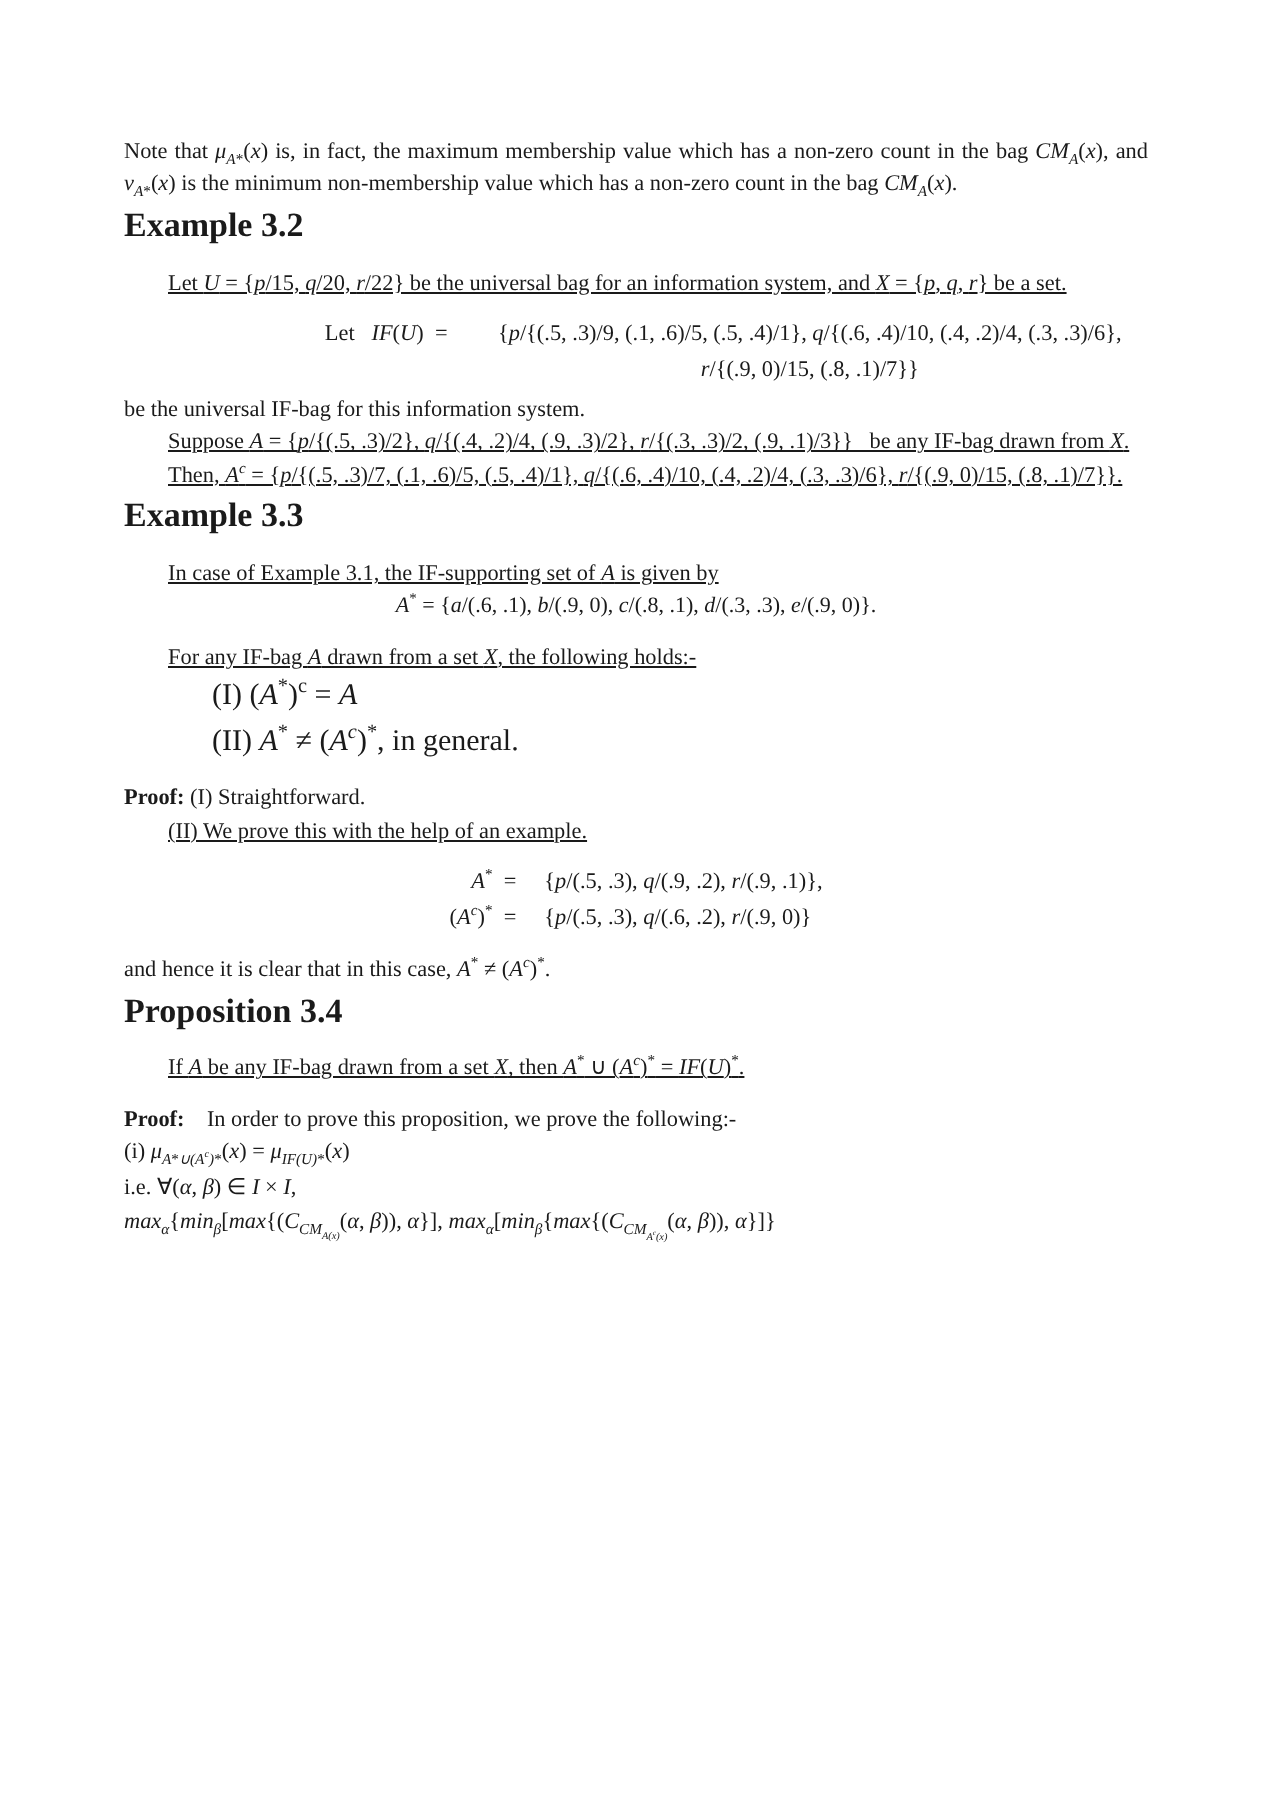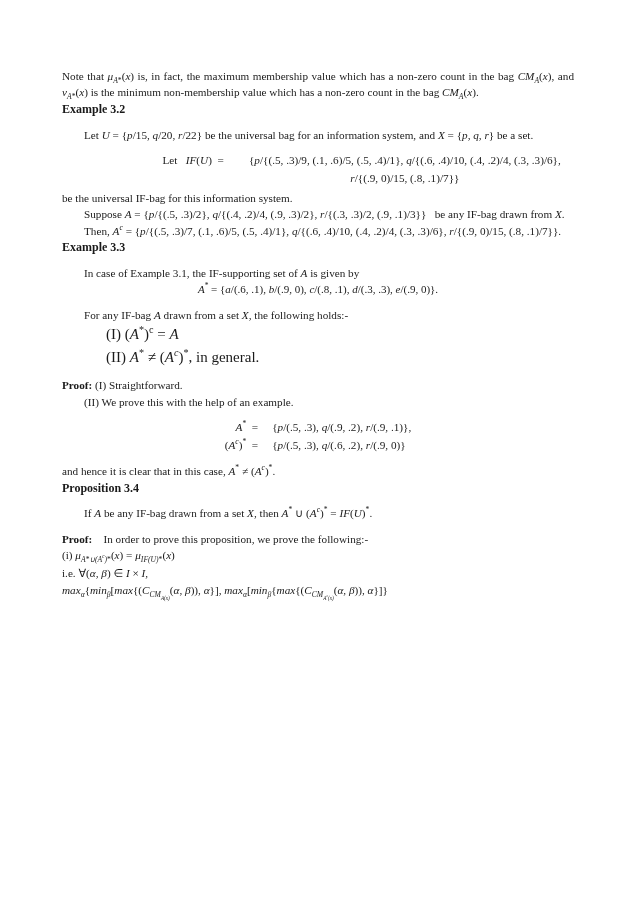--- a/index.html
+++ b/index.html
@@ -30,26 +30,26 @@
   }
   p {
     margin: 0;
     font-size: 11.2px;
     line-height: 1.47;
     text-align: justify;
   }
   .para {
     margin-top: 0;
   }
-  .indent { text-indent: 22px; }
+  .indent { text-indent: 22px; text-decoration: underline; }
   .gap-lg { margin-top: 13px; }
   .gap-md { margin-top: 9px; }
   .gap-sm { margin-top: 3px; }
   .heading {
-    font-size: 12px;
+    font-size: 17px;
     font-weight: bold;
     margin: 0;
     line-height: 1.4;
   }
   .eq {
     font-size: 11px;
     line-height: 1.5;
     margin: 0;
     text-align: left;
   }

